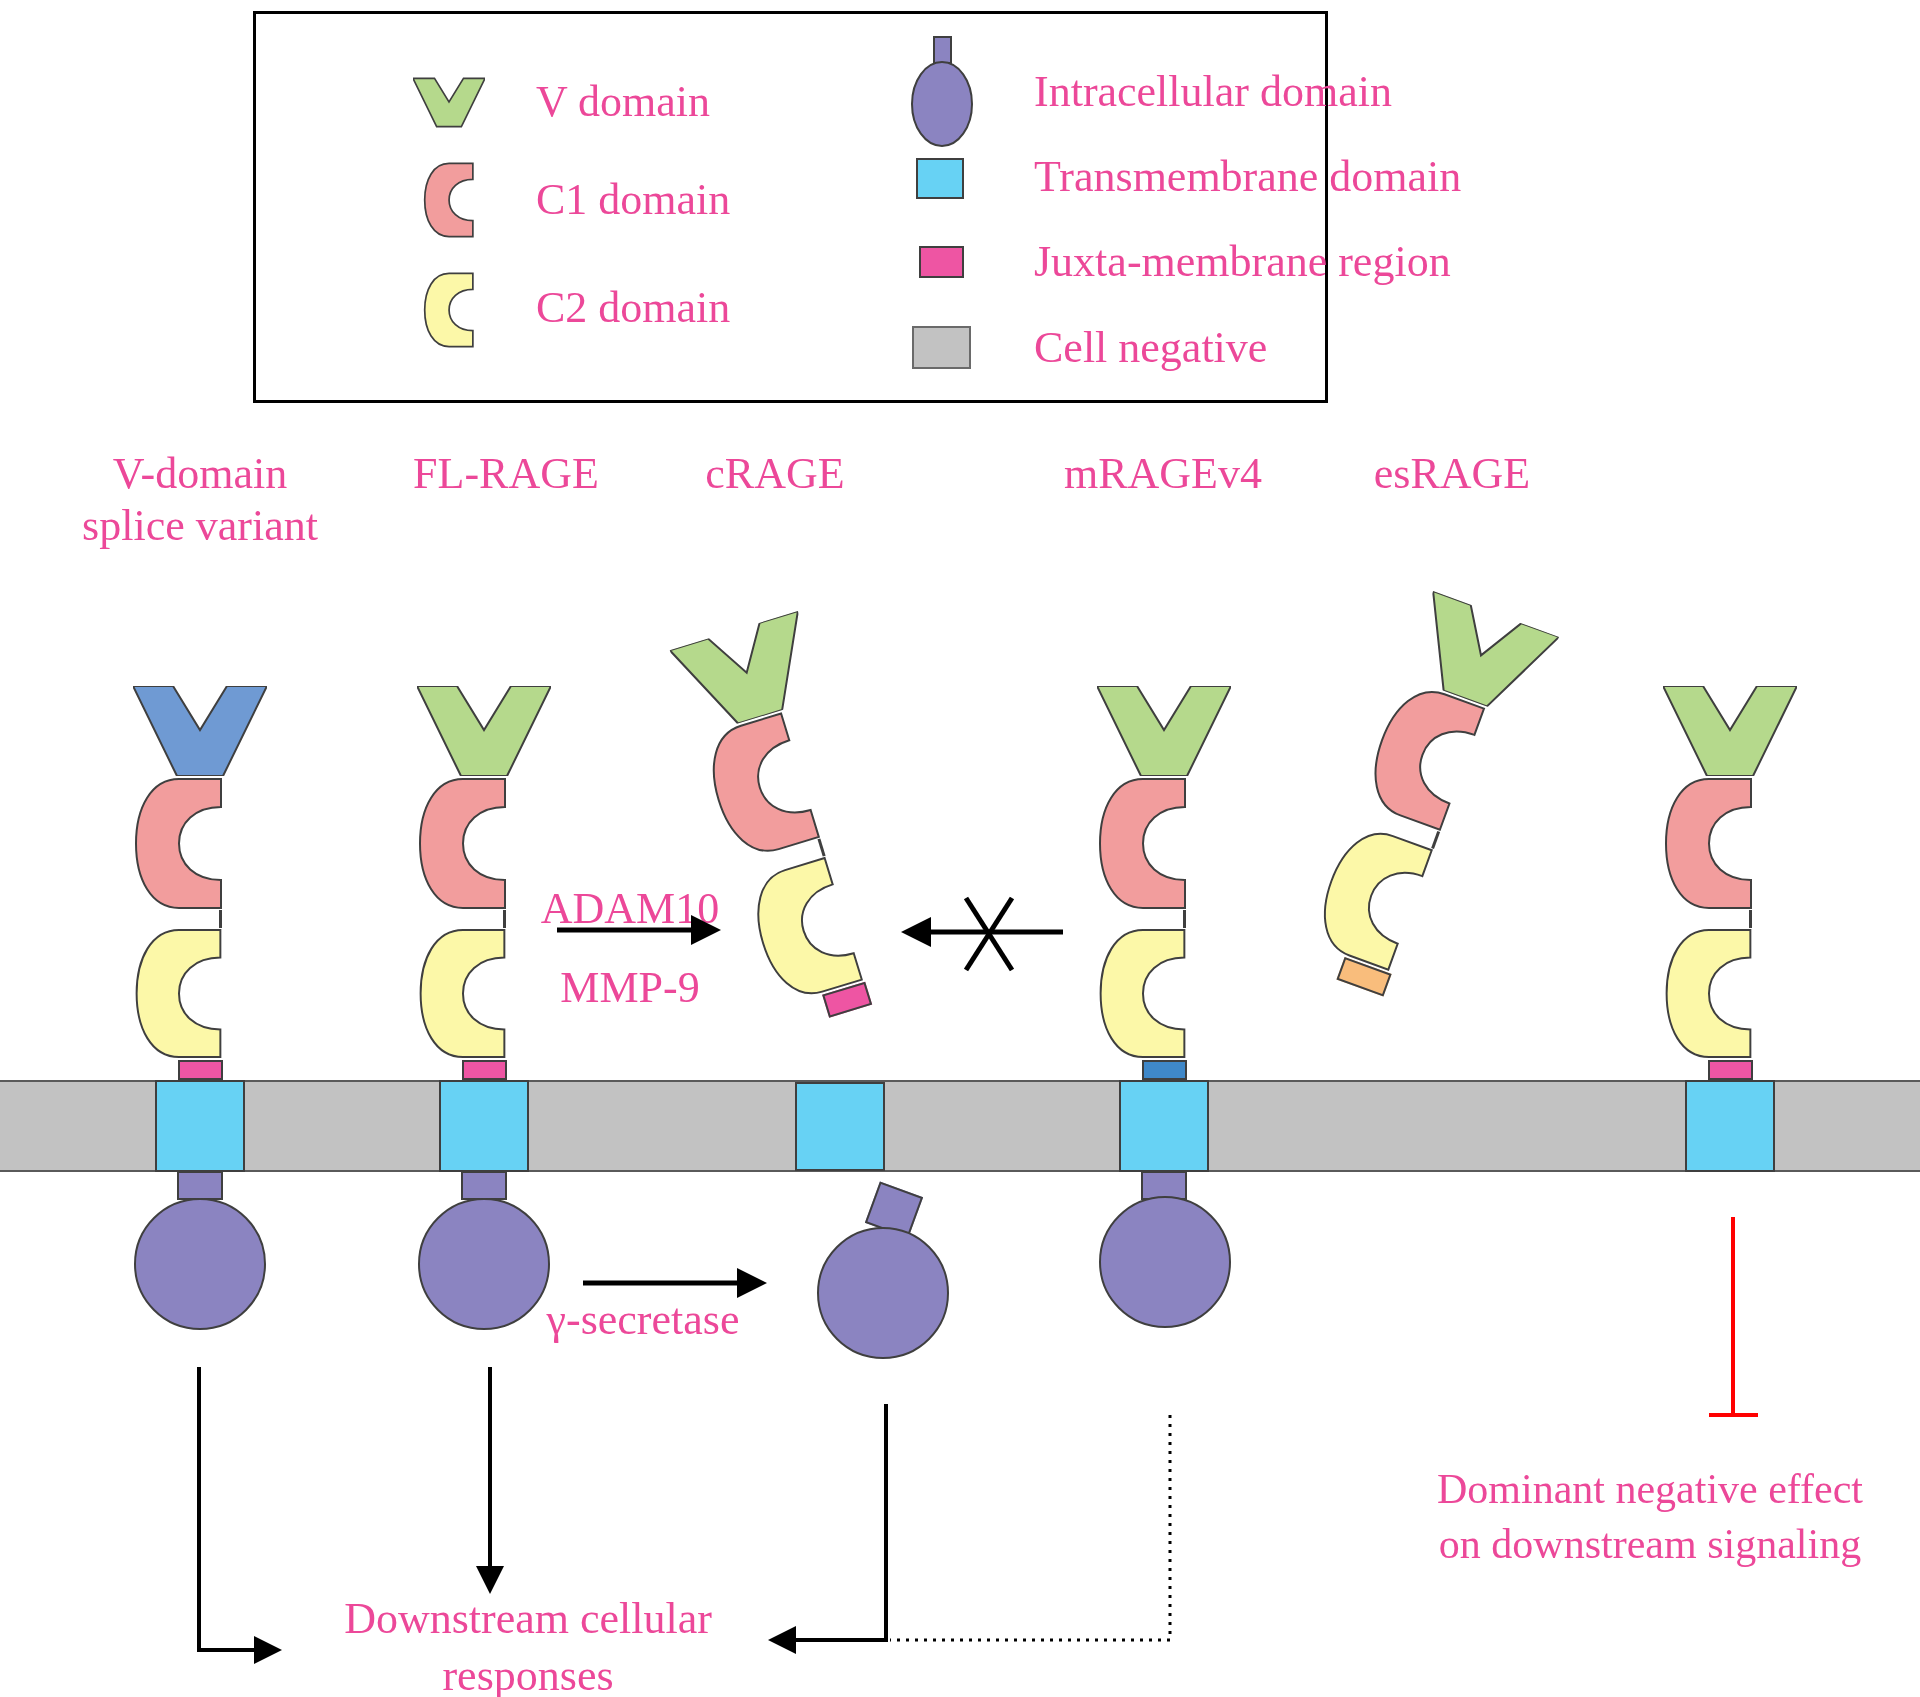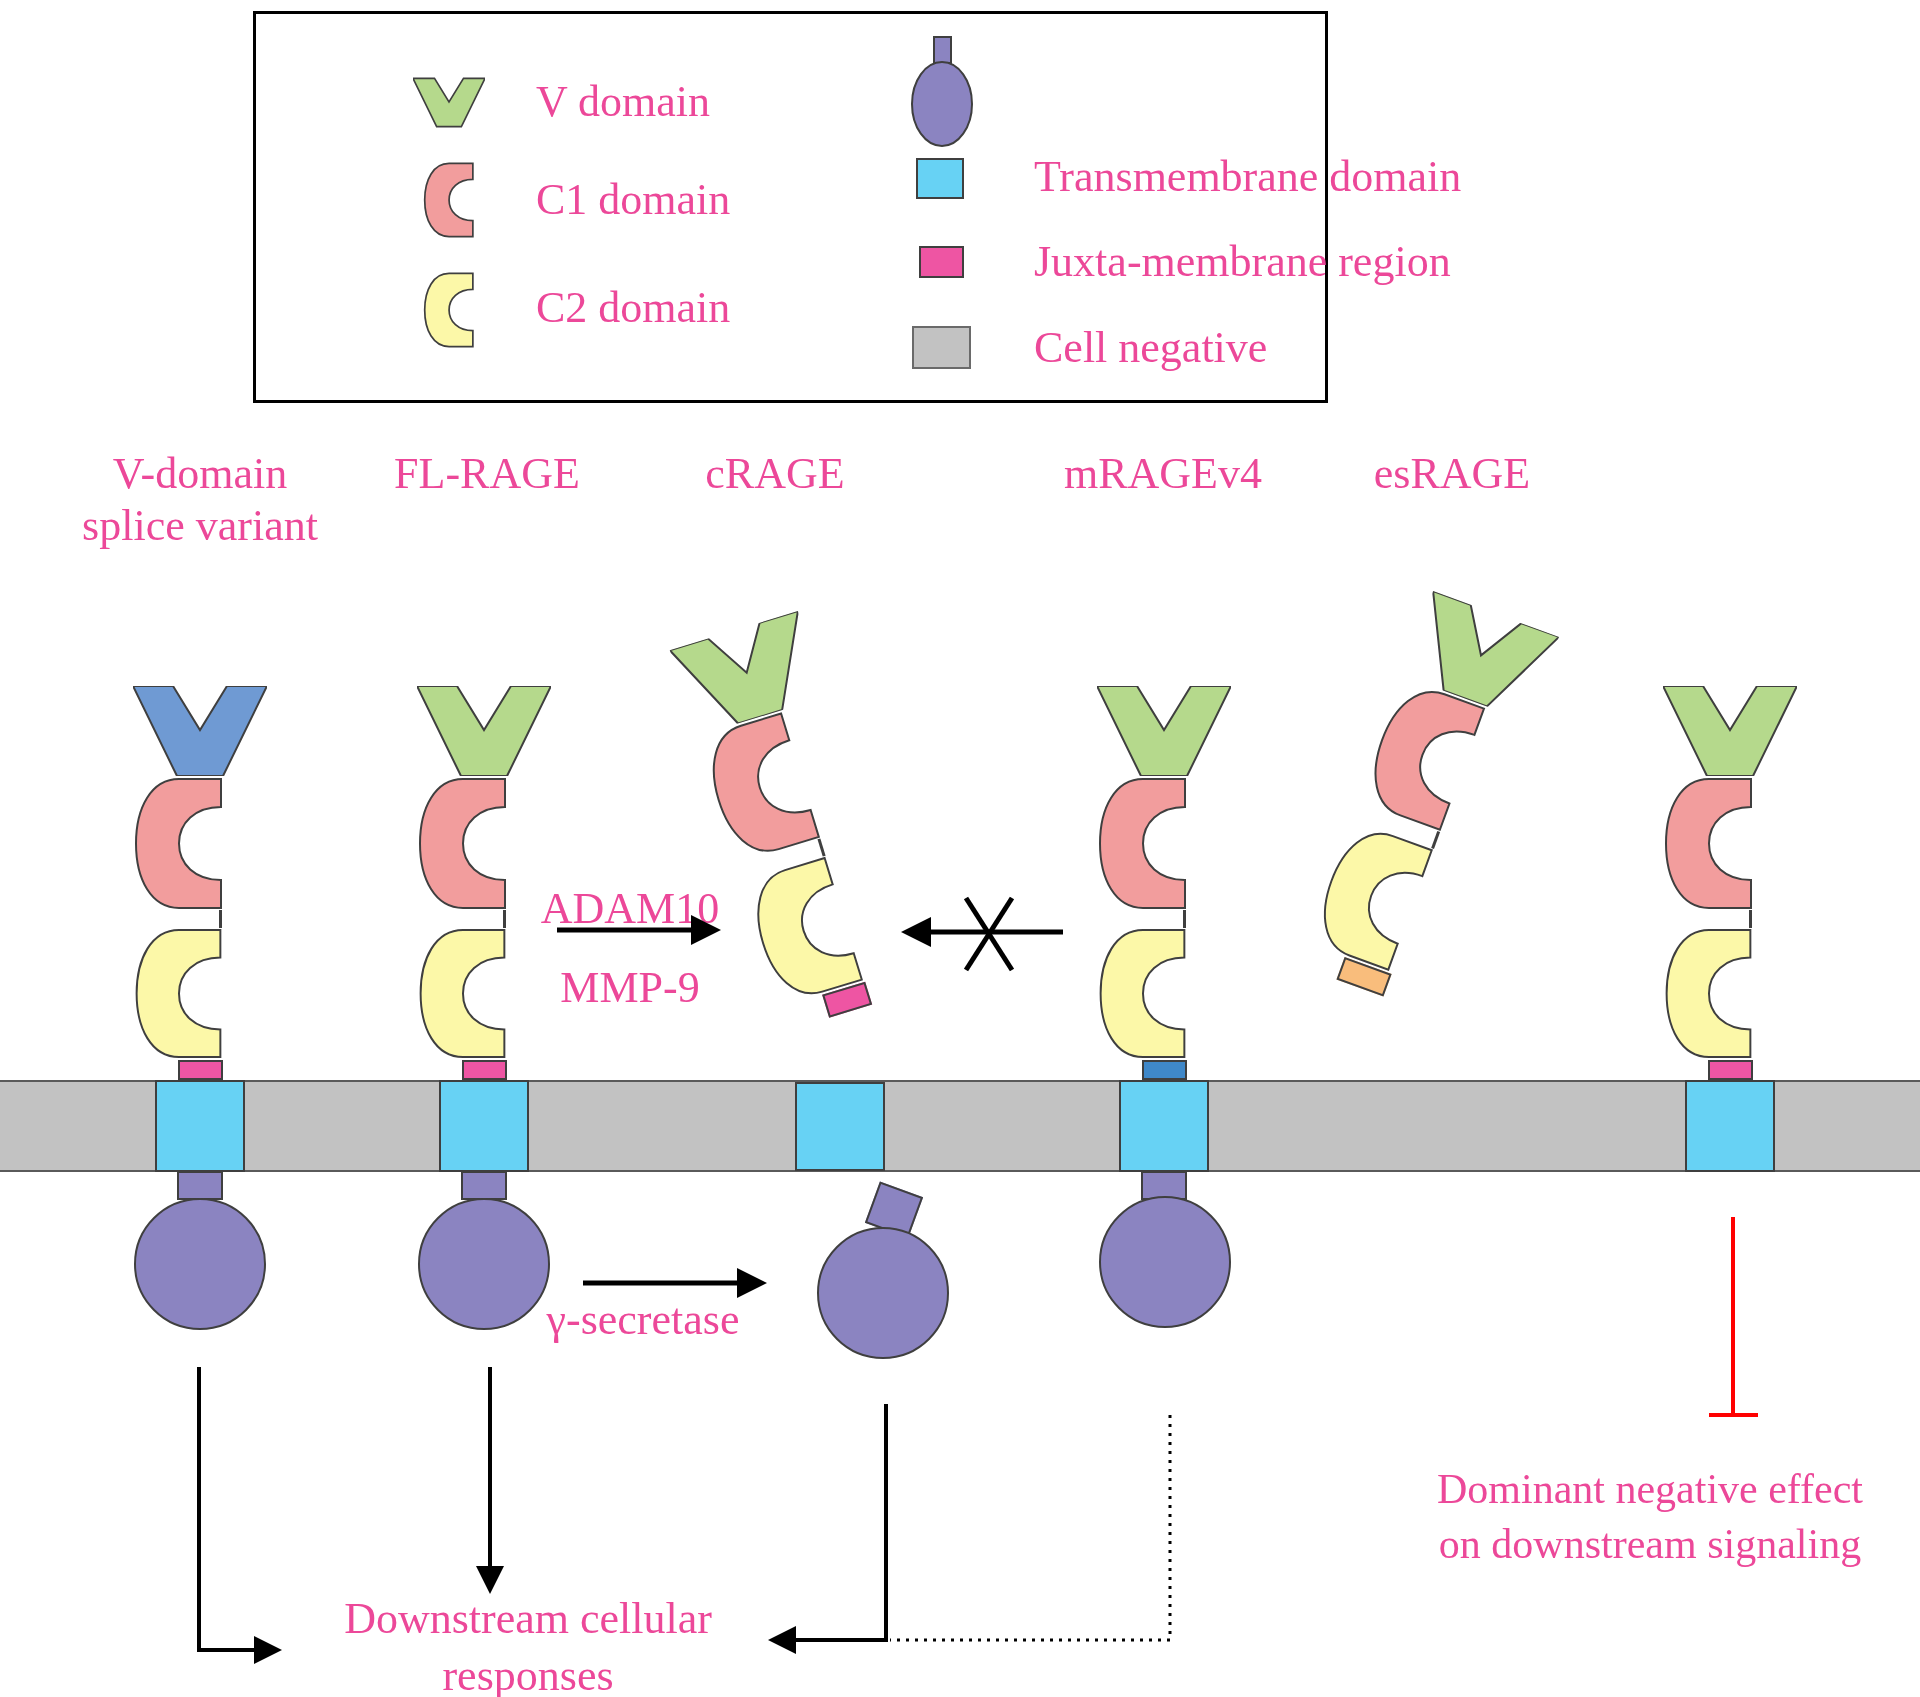--- a/index.html
+++ b/index.html
@@ -54,30 +54,31 @@
       <rect x="25" y="1" width="17" height="26" fill="#8b84c1" stroke="#3f3f3f" stroke-width="2"></rect>
       <ellipse cx="33" cy="68" rx="30" ry="42" fill="#8b84c1" stroke="#3f3f3f" stroke-width="2"></ellipse>
     </svg>
     <div class="abs" style="left:660px;top:144px;width:48px;height:41px;background:#67d2f4;border:2px solid #3f3f3f;box-sizing:border-box;"></div>
     <div class="abs" style="left:663px;top:232px;width:45px;height:32px;background:#ee55a3;border:2px solid #3f3f3f;box-sizing:border-box;"></div>
     <div class="abs" style="left:656px;top:312px;width:59px;height:43px;background:#c2c2c2;border:2px solid #6a6a6a;box-sizing:border-box;"></div>
 
     <div class="txt" style="left:280px;top:62px">V domain</div>
     <div class="txt" style="left:280px;top:160px">C1 domain</div>
     <div class="txt" style="left:280px;top:268px">C2 domain</div>
+    <div class="txt" style="left:778px;top:52px">Intracellular domain</div>
     <div class="txt" style="left:778px;top:137px">Transmembrane domain</div>
     <div class="txt" style="left:778px;top:222px">Juxta-membrane region</div>
     <div class="txt" style="left:778px;top:308px">Cell negative</div>
   </div>
 
   <div class="txt ctr" style="left:50px;top:448px;width:300px;">
     <span>V-domain</span><br>
     <span>splice variant</span>
   </div>
-  <div class="txt ctr" style="left:337px;top:448px;width:300px;">FL-RAGE</div>
+  <div class="txt ctr" style="left:356px;top:448px;width:300px;">FL-RAGE</div>
   <div class="txt ctr" style="left:625px;top:448px;width:300px;">cRAGE</div>
   <div class="txt ctr" style="left:1013px;top:448px;width:300px;">mRAGEv4</div>
   <div class="txt ctr" style="left:1302px;top:448px;width:300px;">esRAGE</div>
 
   <div id="membrane"></div>
 
   <div class="protein" style="left:133px;top:686px;">
     <svg class="pv" viewBox="0 0 134 90">
       <polygon points="0,0 40,0 67,44 94,0 134,0 90,90 44,90" fill="#6f9ad3" stroke="#3f3f3f" stroke-width="2"></polygon>
     </svg>

